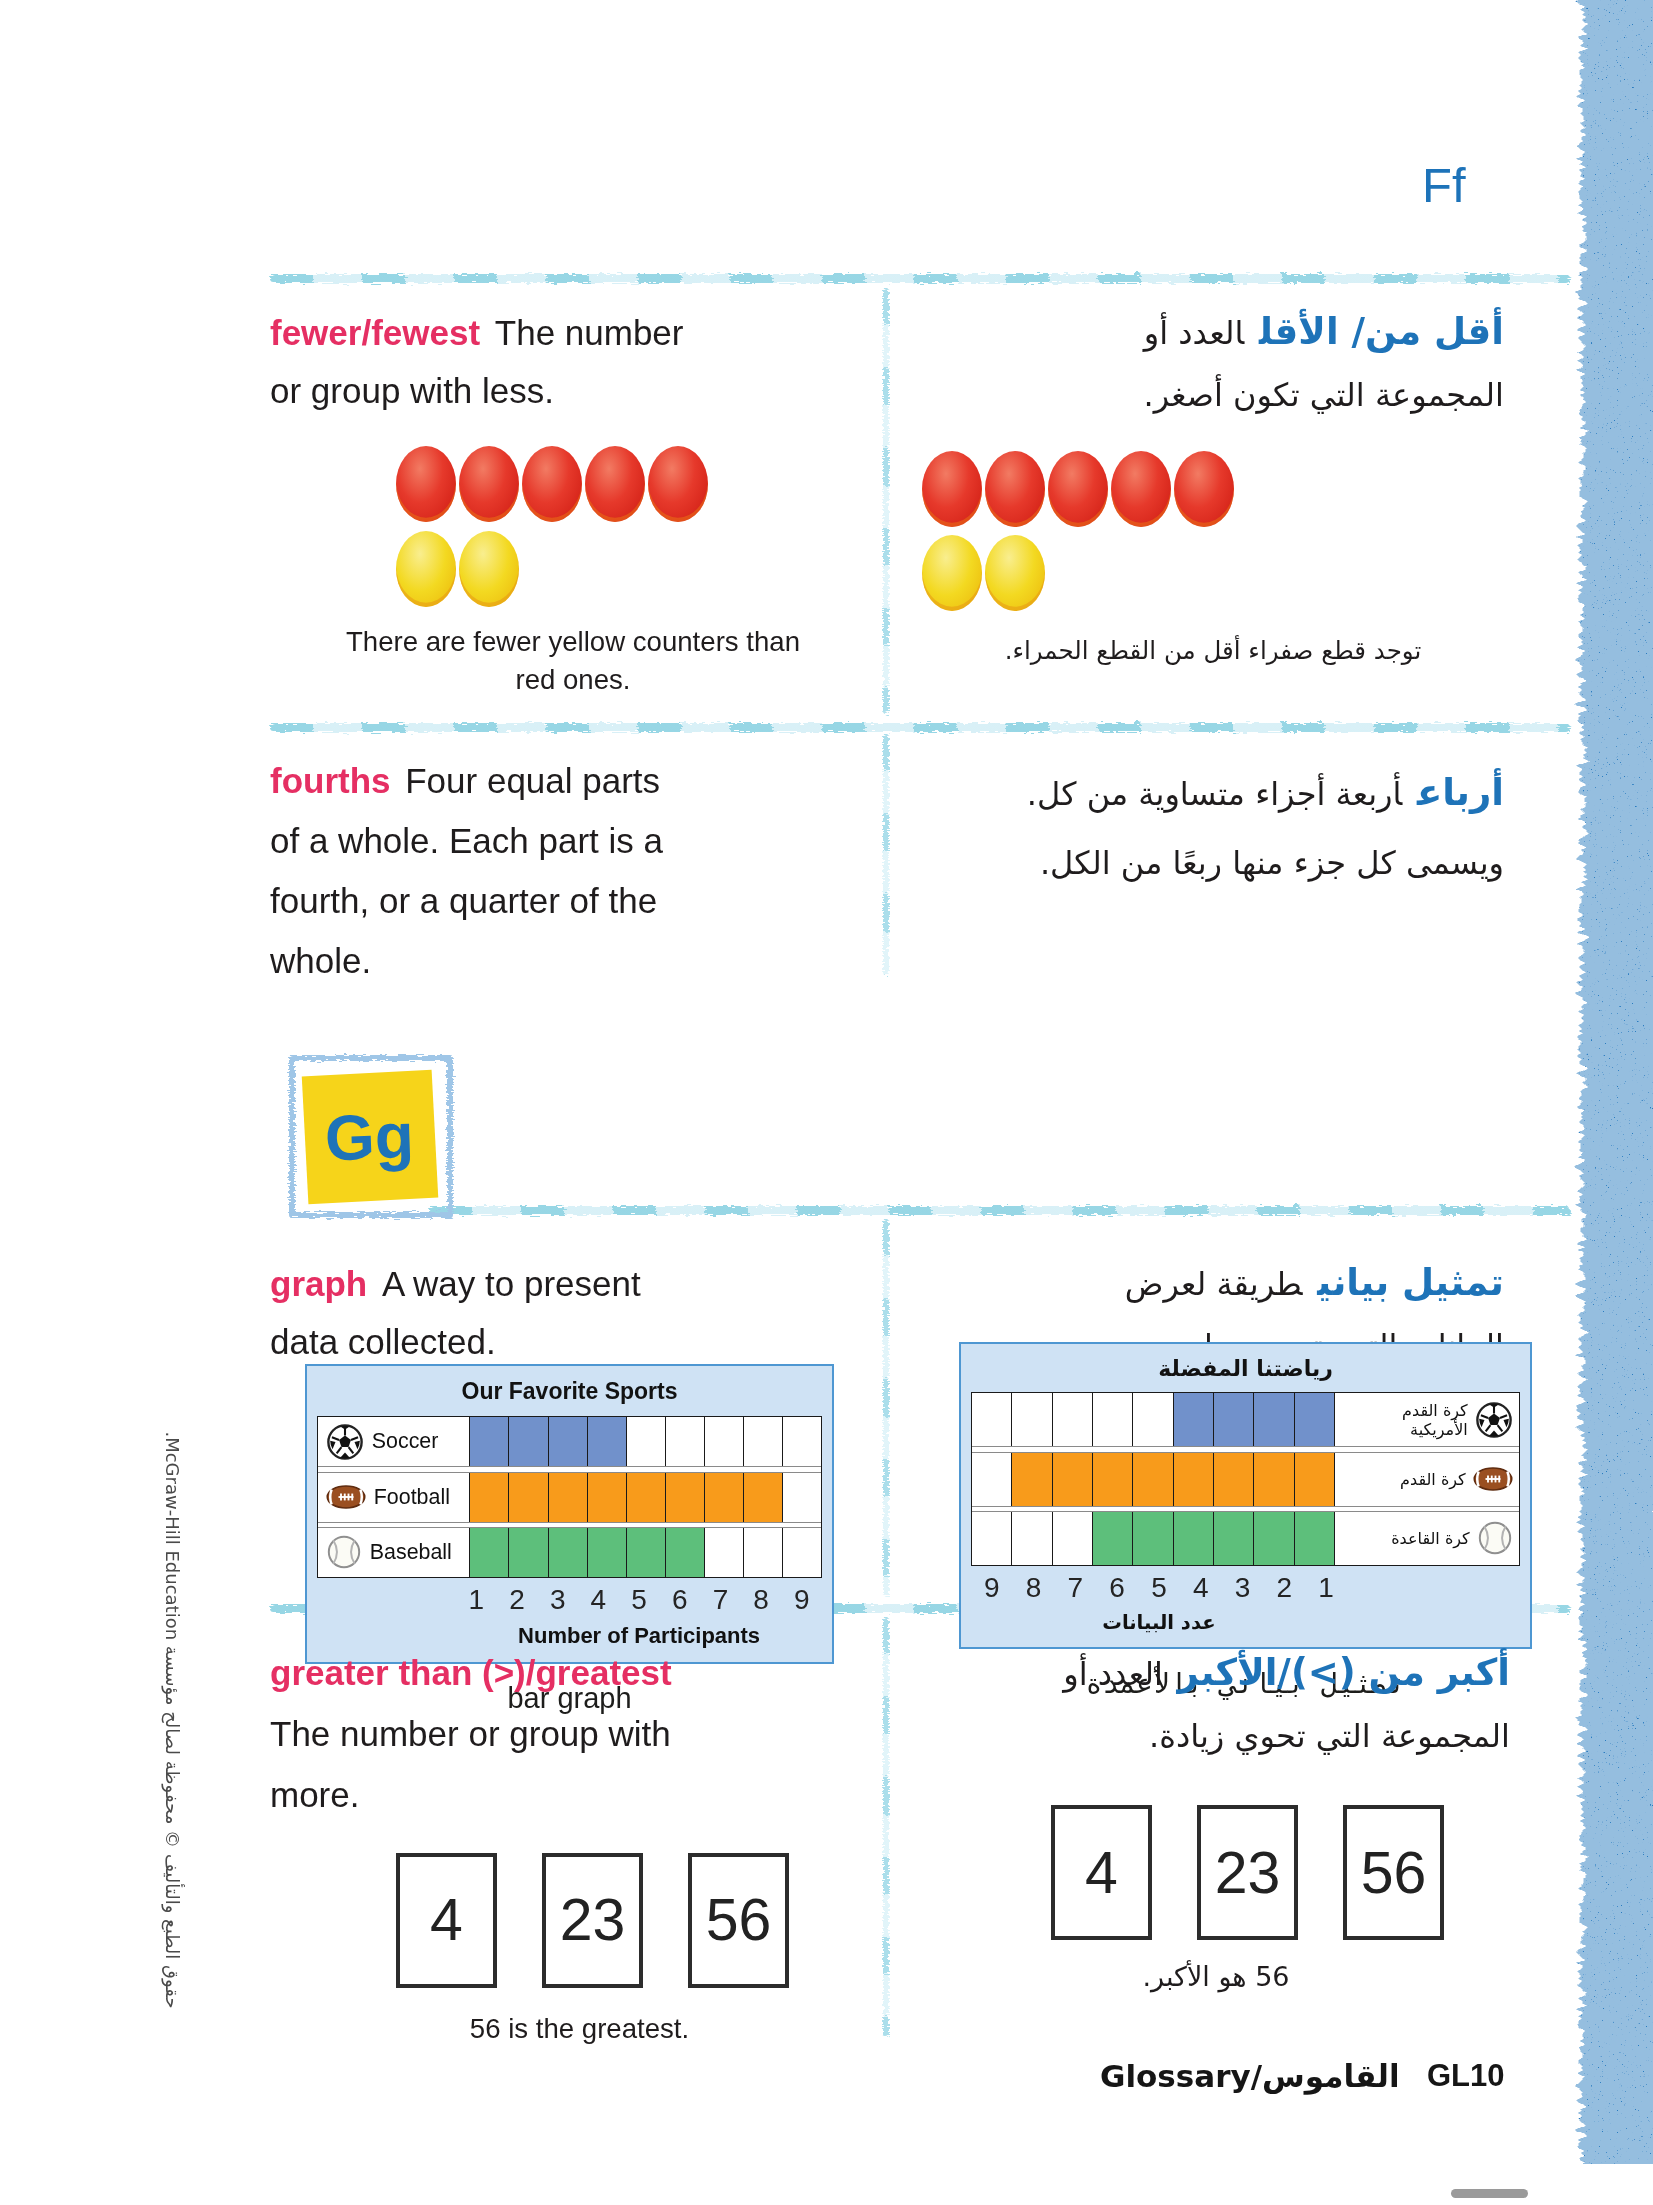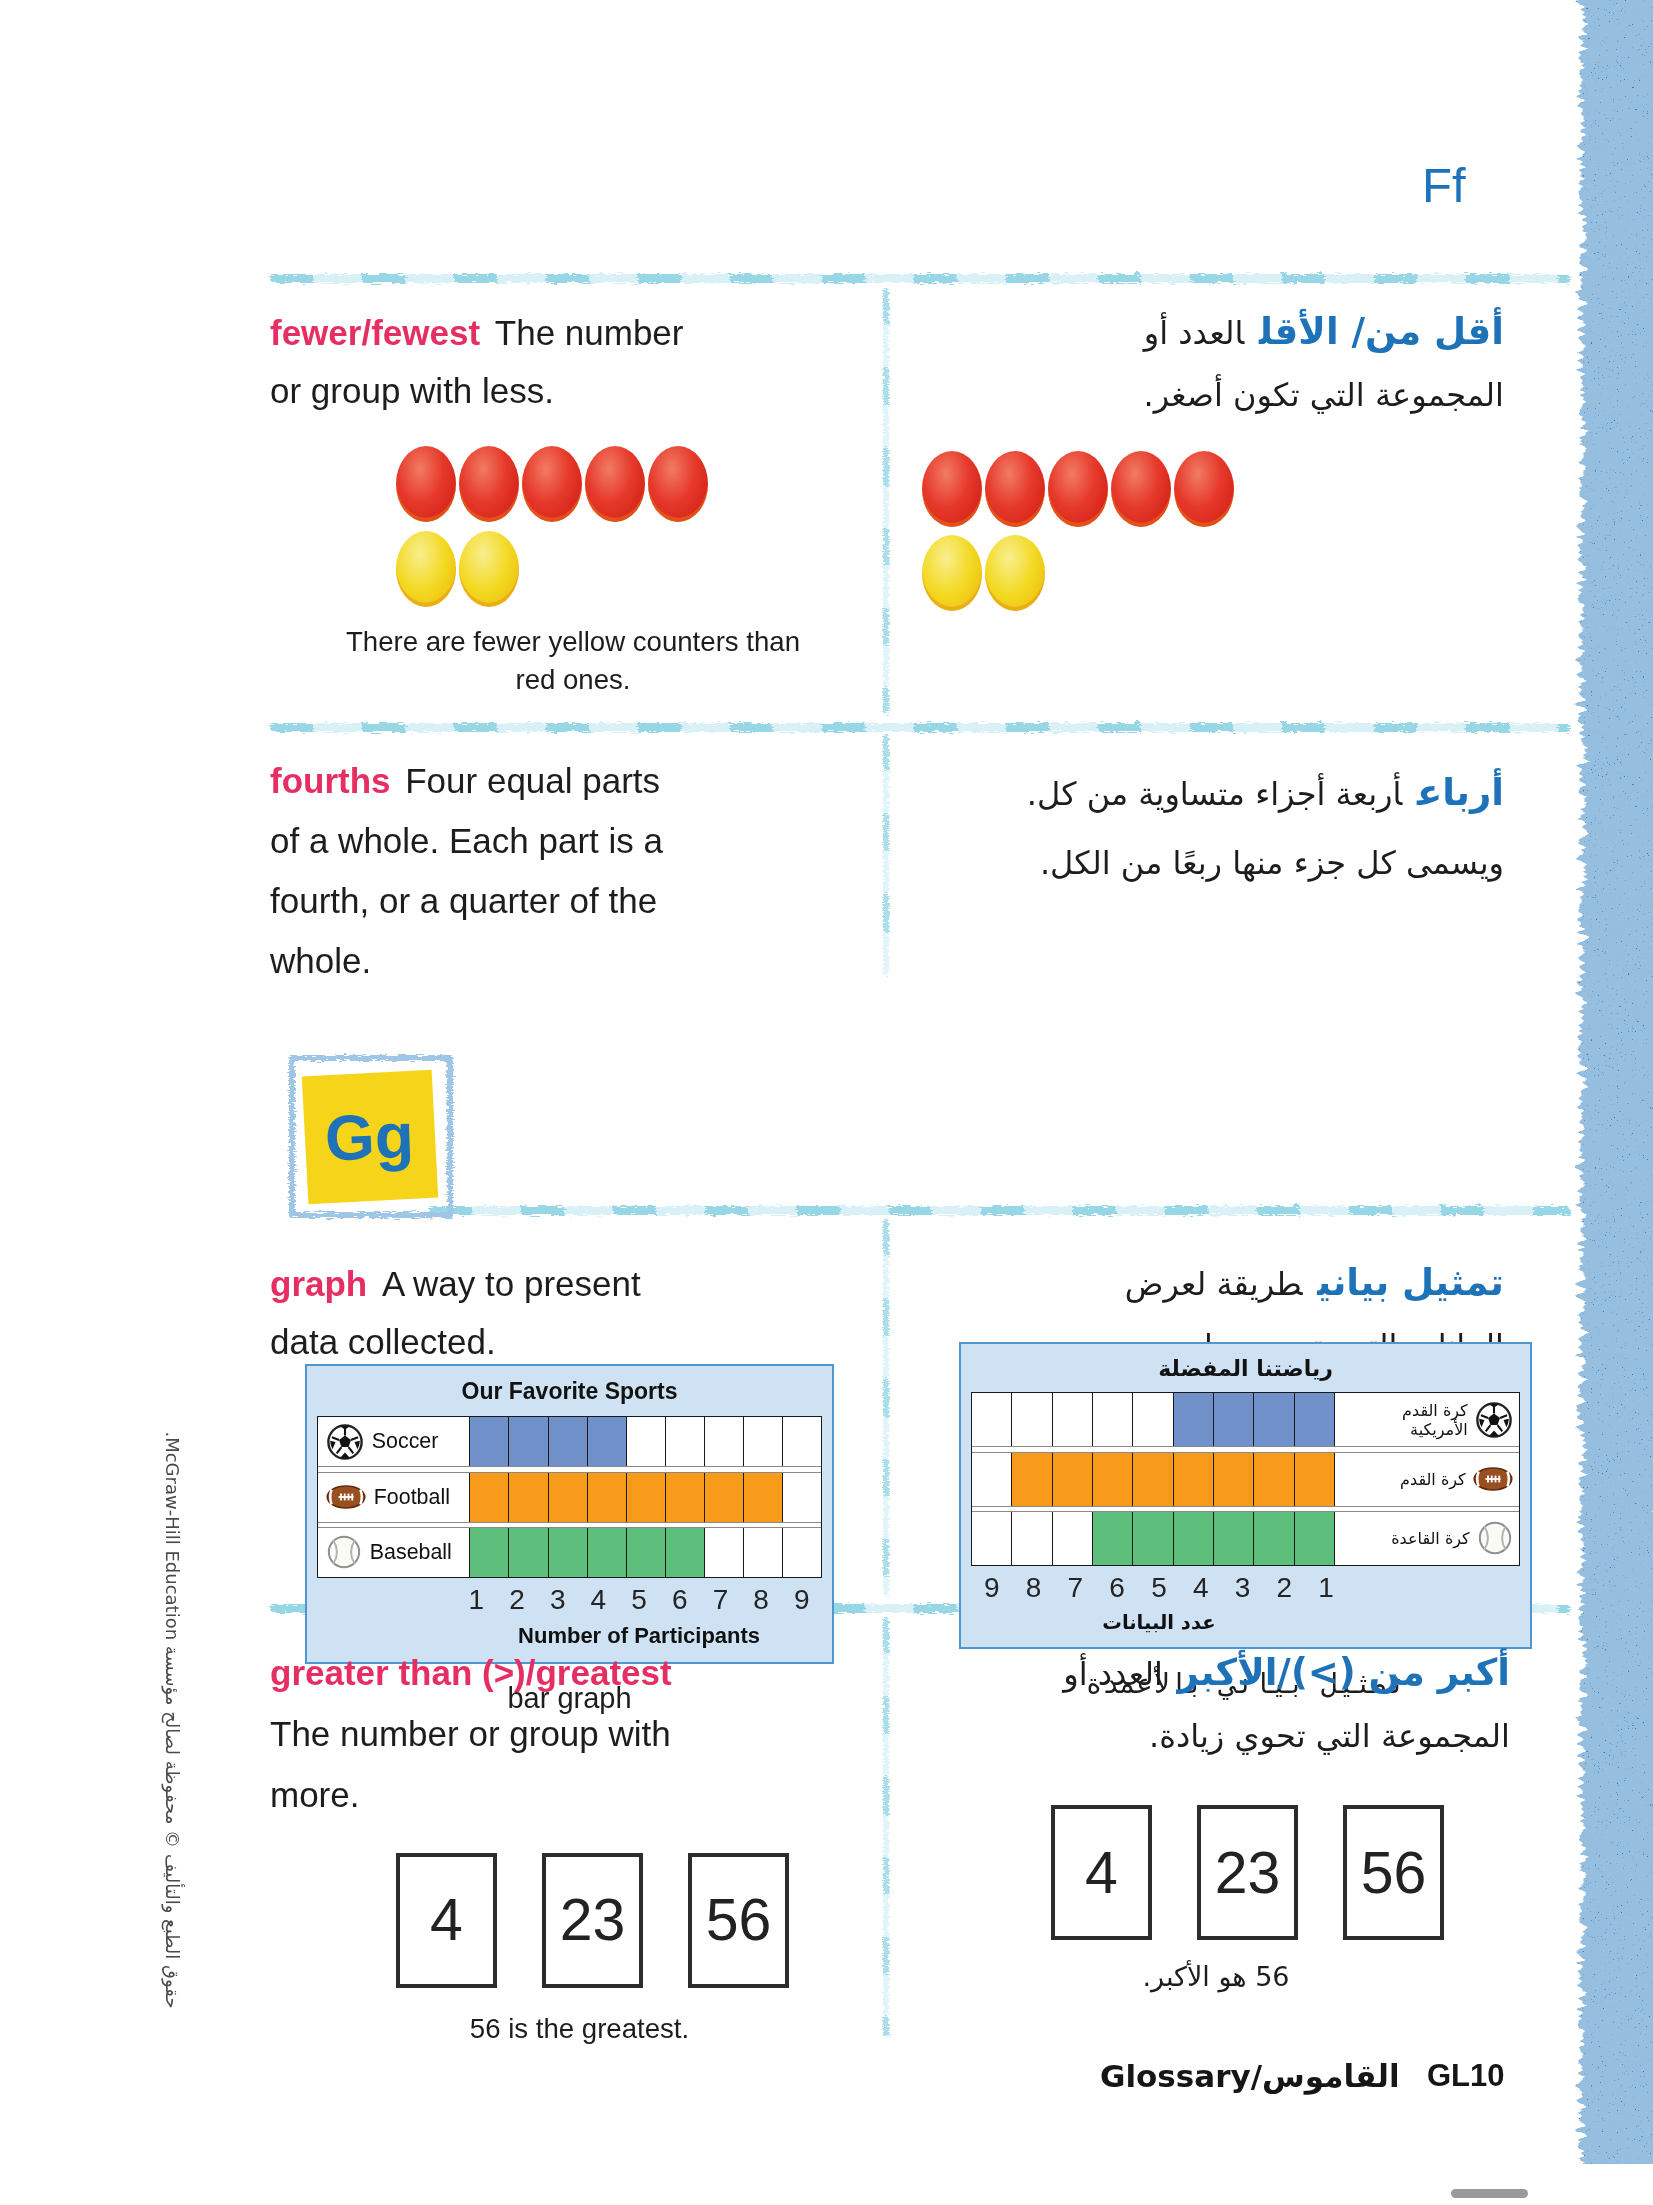--- a/index.html
+++ b/index.html
@@ -164,20 +164,21 @@
         <div class="counter red"></div>
         <div class="counter red"></div>
         <div class="counter red"></div>
         <div class="counter red"></div>
       </div>
     <div class="counter-row">
         <div class="counter yellow"></div>
         <div class="counter yellow"></div>
       </div>
   </div>
+  <div class="caption-ar">توجد قطع صفراء أقل من القطع الحمراء.</div>
 </div>
 
 <div class="entry en-entry" style="left:270px;top:751px;width:619px;line-height:60px;">
   <div>
     <span class="term term-en">fourths</span><span>Four equal parts</span>
   </div>
   <div>of a whole. Each part is a</div>
   <div>fourth, or a quarter of the</div>
   <div>whole.</div>
 </div>

